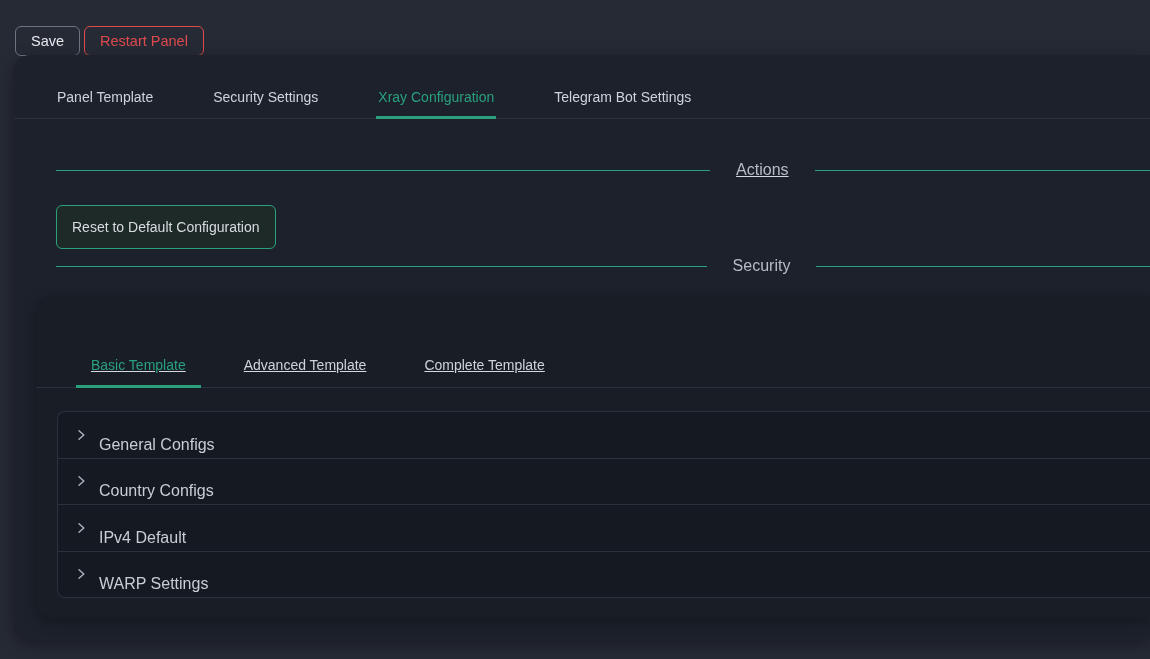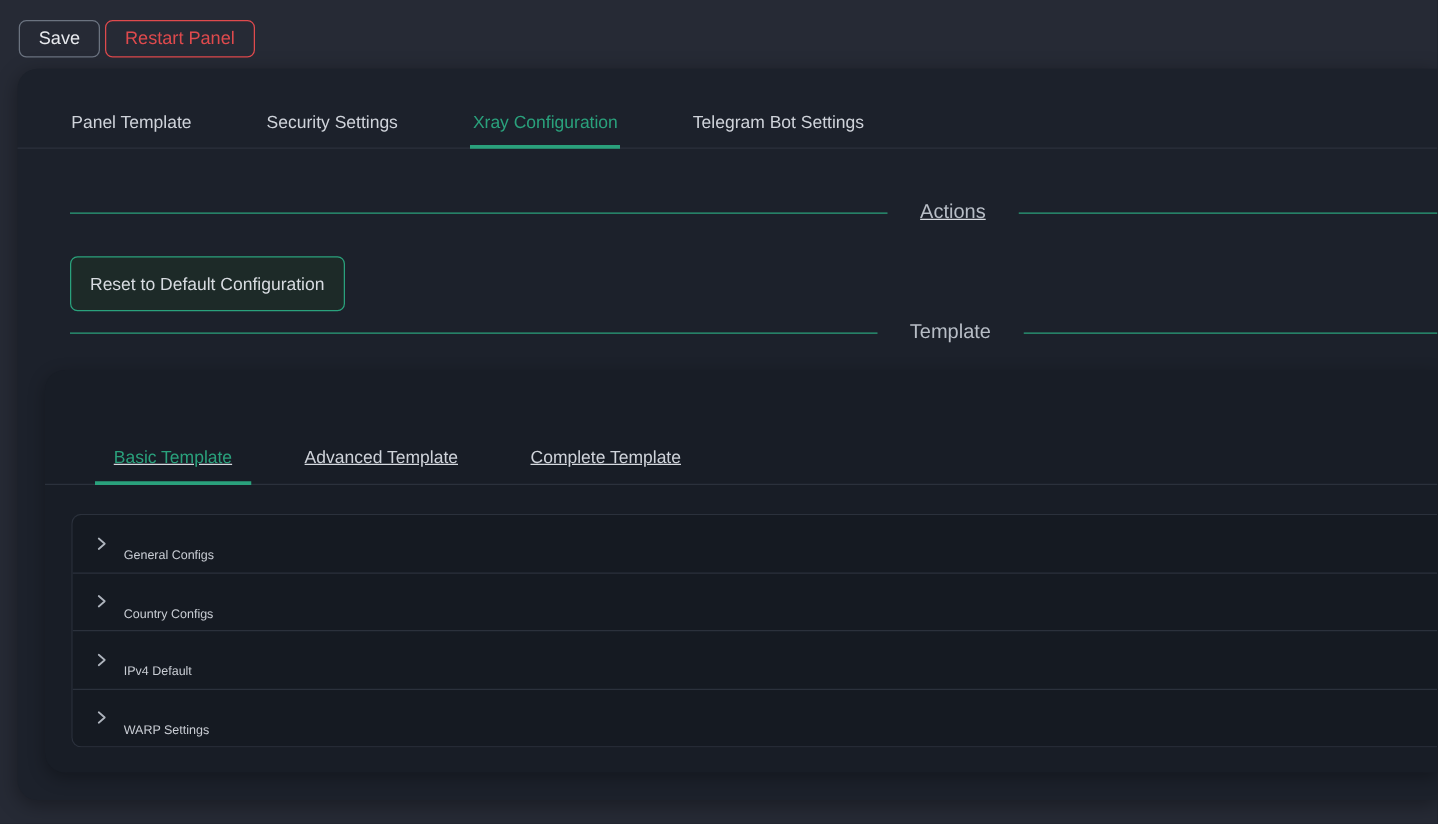--- a/index.html
+++ b/index.html
@@ -16,21 +16,21 @@
   }
   *{margin:0;padding:0;box-sizing:border-box;}
   html,body{width:1150px;height:659px;overflow:hidden;}
   body{
     background:var(--page-bg);
     font-family:"Liberation Sans","DejaVu Sans",sans-serif;
     position:relative;
     color:var(--text-primary);
   }
   
-  .topbar{position:absolute;left:0;top:4px;width:100%;height:55px;}
+  .topbar{position:absolute;left:0;top:14px;width:100%;height:55px;}
   .btn{
     display:inline-flex;align-items:center;justify-content:center;
     height:30px;padding:0 15px;border-radius:6px;
     font-size:14.5px;cursor:pointer;background:transparent;
     border:1px solid #6b7380;color:#e8eaee;white-space:nowrap;
   }
   .btn-save{position:absolute;left:15px;top:12px;}
   .btn-restart{
     position:absolute;left:84px;top:12px;
     border-color:var(--danger);color:var(--danger);
@@ -100,21 +100,21 @@
     background:var(--row-bg);
     border:1px solid var(--border);border-right:none;
     border-radius:8px 0 0 8px;
     display:flex;flex-direction:column;overflow:hidden;
   }
   .collapse-row{
     flex:1;display:flex;align-items:center;gap:12px;
     padding-left:17px;cursor:pointer;
   }
   .collapse-row + .collapse-row{border-top:1px solid var(--border);}
-  .collapse-row .label{font-size:10px;color:#c9cdd4;margin-top:20px;}
+  .collapse-row .label{font-size:16px;color:#c9cdd4;margin-top:20px;}
   .chev{width:12px;height:12px;display:inline-flex;flex:0 0 auto;}
   .chev svg{width:12px;height:12px;stroke:#aeb4bd;stroke-width:1.4;fill:none;
             stroke-linecap:round;stroke-linejoin:round;}
 </style>
 </head>
 <body>
 
 <div class="topbar">
   <button class="btn btn-save">Save</button>
   <button class="btn btn-restart">Restart Panel</button>
@@ -132,21 +132,21 @@
   <div class="divider divider-actions">
     <span class="seg left"></span>
     <span class="label">Actions</span>
     <span class="seg right"></span>
   </div>
 
   <button class="btn-reset">Reset to Default Configuration</button>
 
   <div class="divider divider-templates">
     <span class="seg left"></span>
-    <span class="label">Template</span>
+    <span class="label">Security</span>
     <span class="seg right"></span>
   </div>
 
   <div class="templates-card">
 
     <div class="inner-tabbar">
       <div class="inner-tab active">Basic Template</div>
       <div class="inner-tab">Advanced Template</div>
       <div class="inner-tab">Complete Template</div>
     </div>

